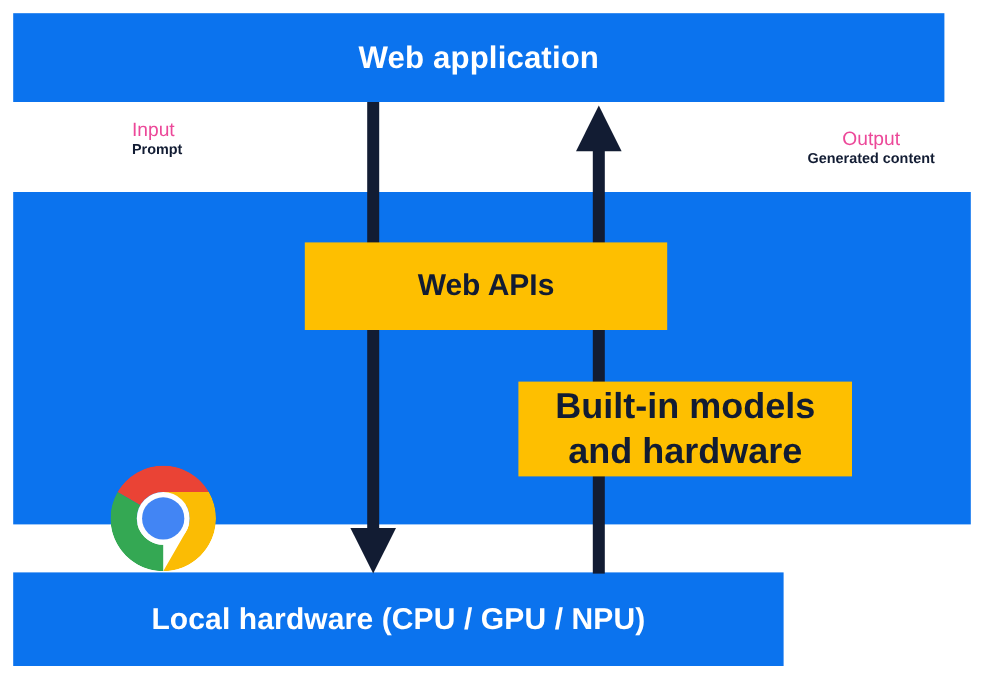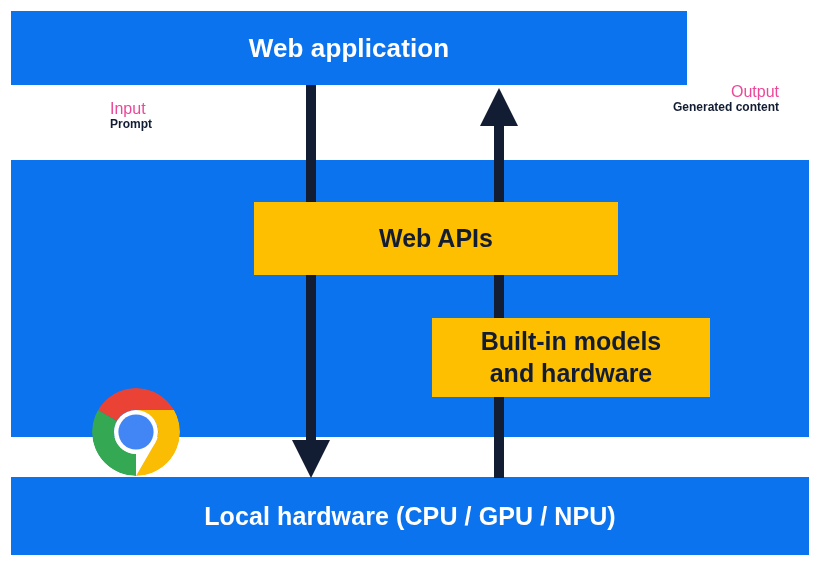--- a/index.html
+++ b/index.html
@@ -29,38 +29,38 @@
   .band-label {
     color: #ffffff;
     font-weight: bold;
     letter-spacing: 0.1px;
     white-space: nowrap;
   }
 
   #band-web-application {
     left: 11px;
     top: 11px;
-    width: 676px;
+    width: 776px;
     height: 74px;
   }
   #band-web-application .band-label { font-size: 26px; }
 
   #band-browser {
     left: 11px;
     top: 160px;
     width: 798px;
     height: 277px;
     justify-content: flex-start;
     align-items: flex-start;
   }
 
   #band-local-hardware {
     left: 11px;
     top: 477px;
-    width: 798px;
+    width: 642px;
     height: 78px;
   }
   #band-local-hardware .band-label { font-size: 25px; }
 
   
   .io-label {
     position: absolute;
     line-height: 1.15;
     color: #121c33;
   }
@@ -76,22 +76,22 @@
     font-weight: bold;
     color: #121c33;
   }
   #io-input {
     left: 110px;
     top: 100px;
     text-align: left;
   }
   #io-output {
     right: 41px;
-    top: 83px;
-    text-align: right;
+    top: 108px;
+    text-align: center;
   }
 
   
   .arrow-line {
     position: absolute;
     background: #121c33;
     width: 10px;
   }
   .arrow-head {
     position: absolute;
@@ -133,32 +133,32 @@
     text-align: center;
   }
   .yellow-box-label {
     color: #121c33;
     font-weight: bold;
     line-height: 1.25;
   }
   #box-web-apis {
     left: 254px;
     top: 202px;
-    width: 364px;
+    width: 302px;
     height: 73px;
   }
   #box-web-apis .yellow-box-label { font-size: 25px; }
 
   #box-builtin-models {
     left: 432px;
     top: 318px;
     width: 278px;
     height: 79px;
   }
-  #box-builtin-models .yellow-box-label { font-size: 25px; }
+  #box-builtin-models .yellow-box-label { font-size: 30px; }
 
   
   #chrome-logo {
     position: absolute;
     left: 81px;
     top: 228px;
     width: 88px;
     height: 88px;
   }
   #browser-label {

